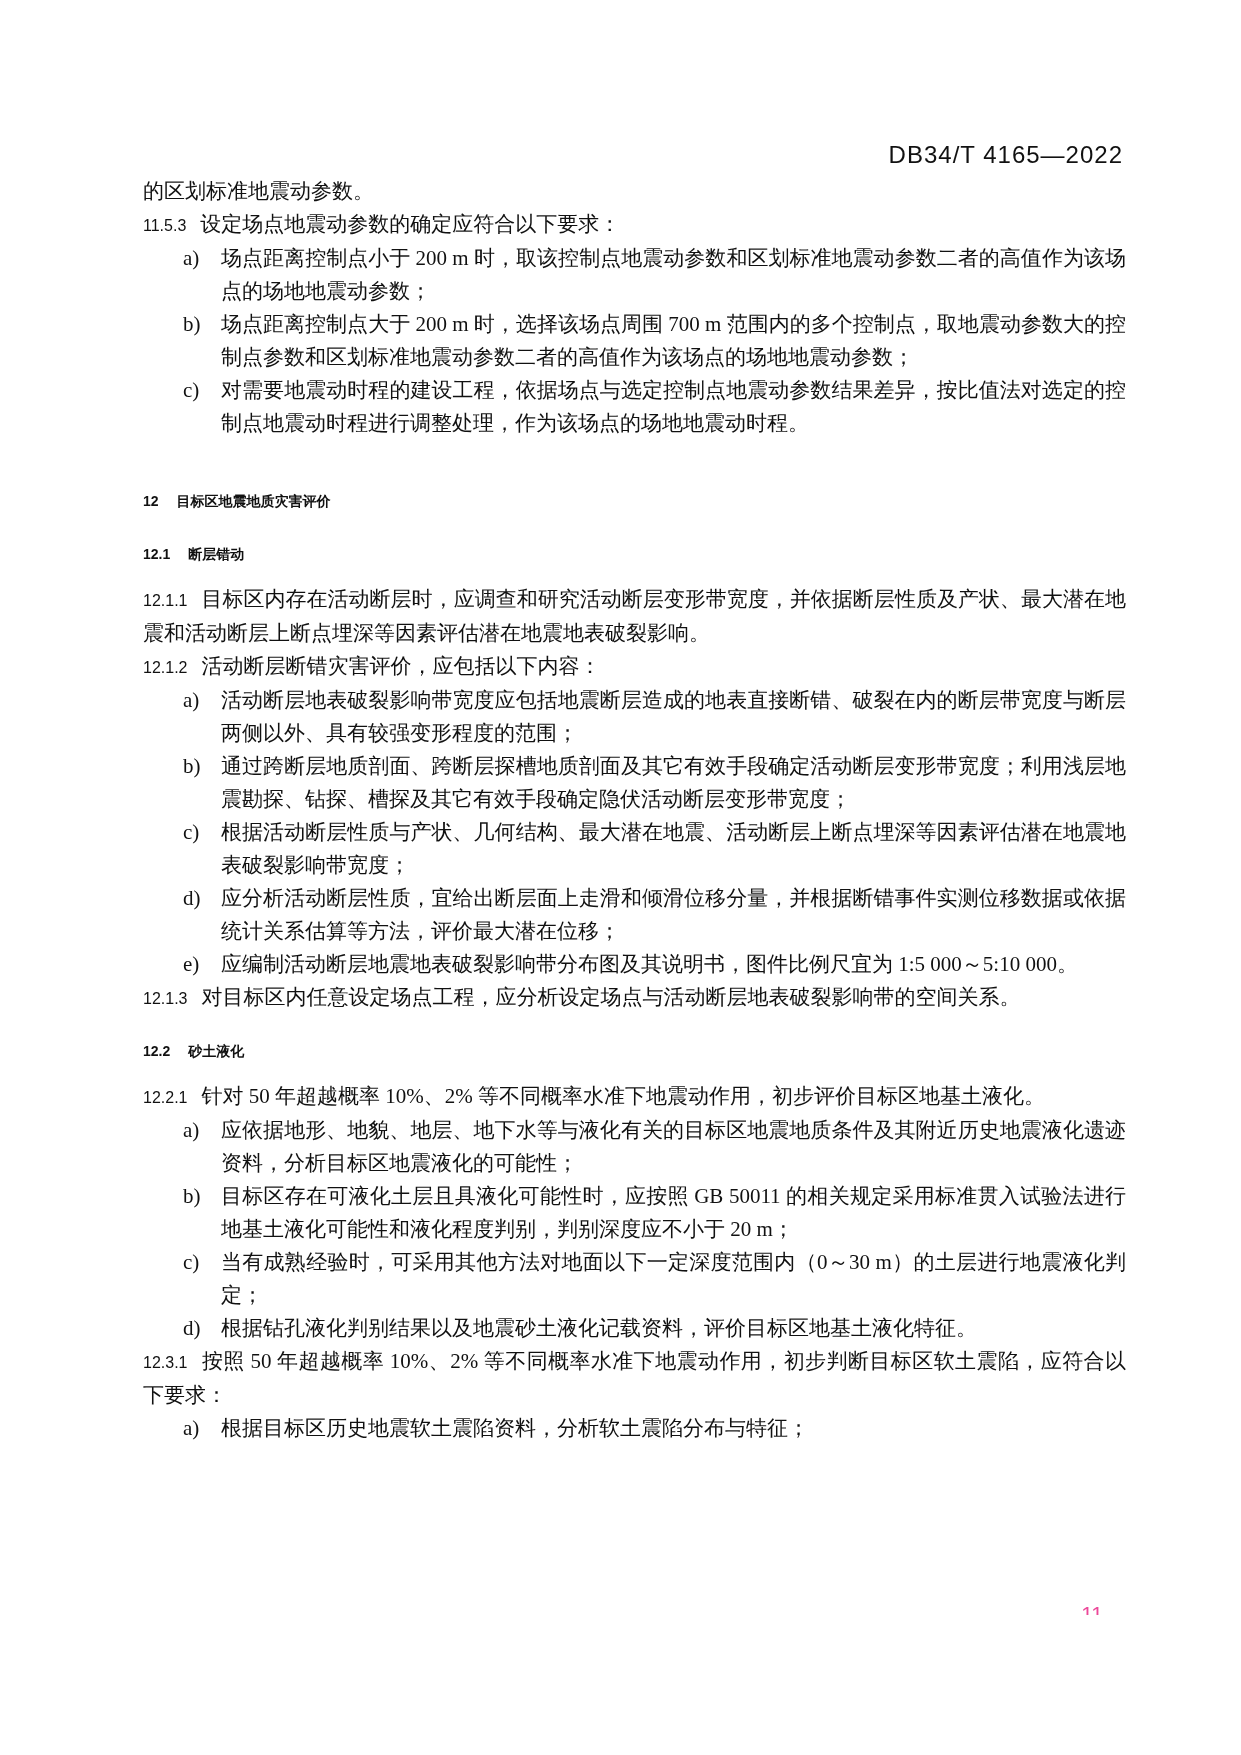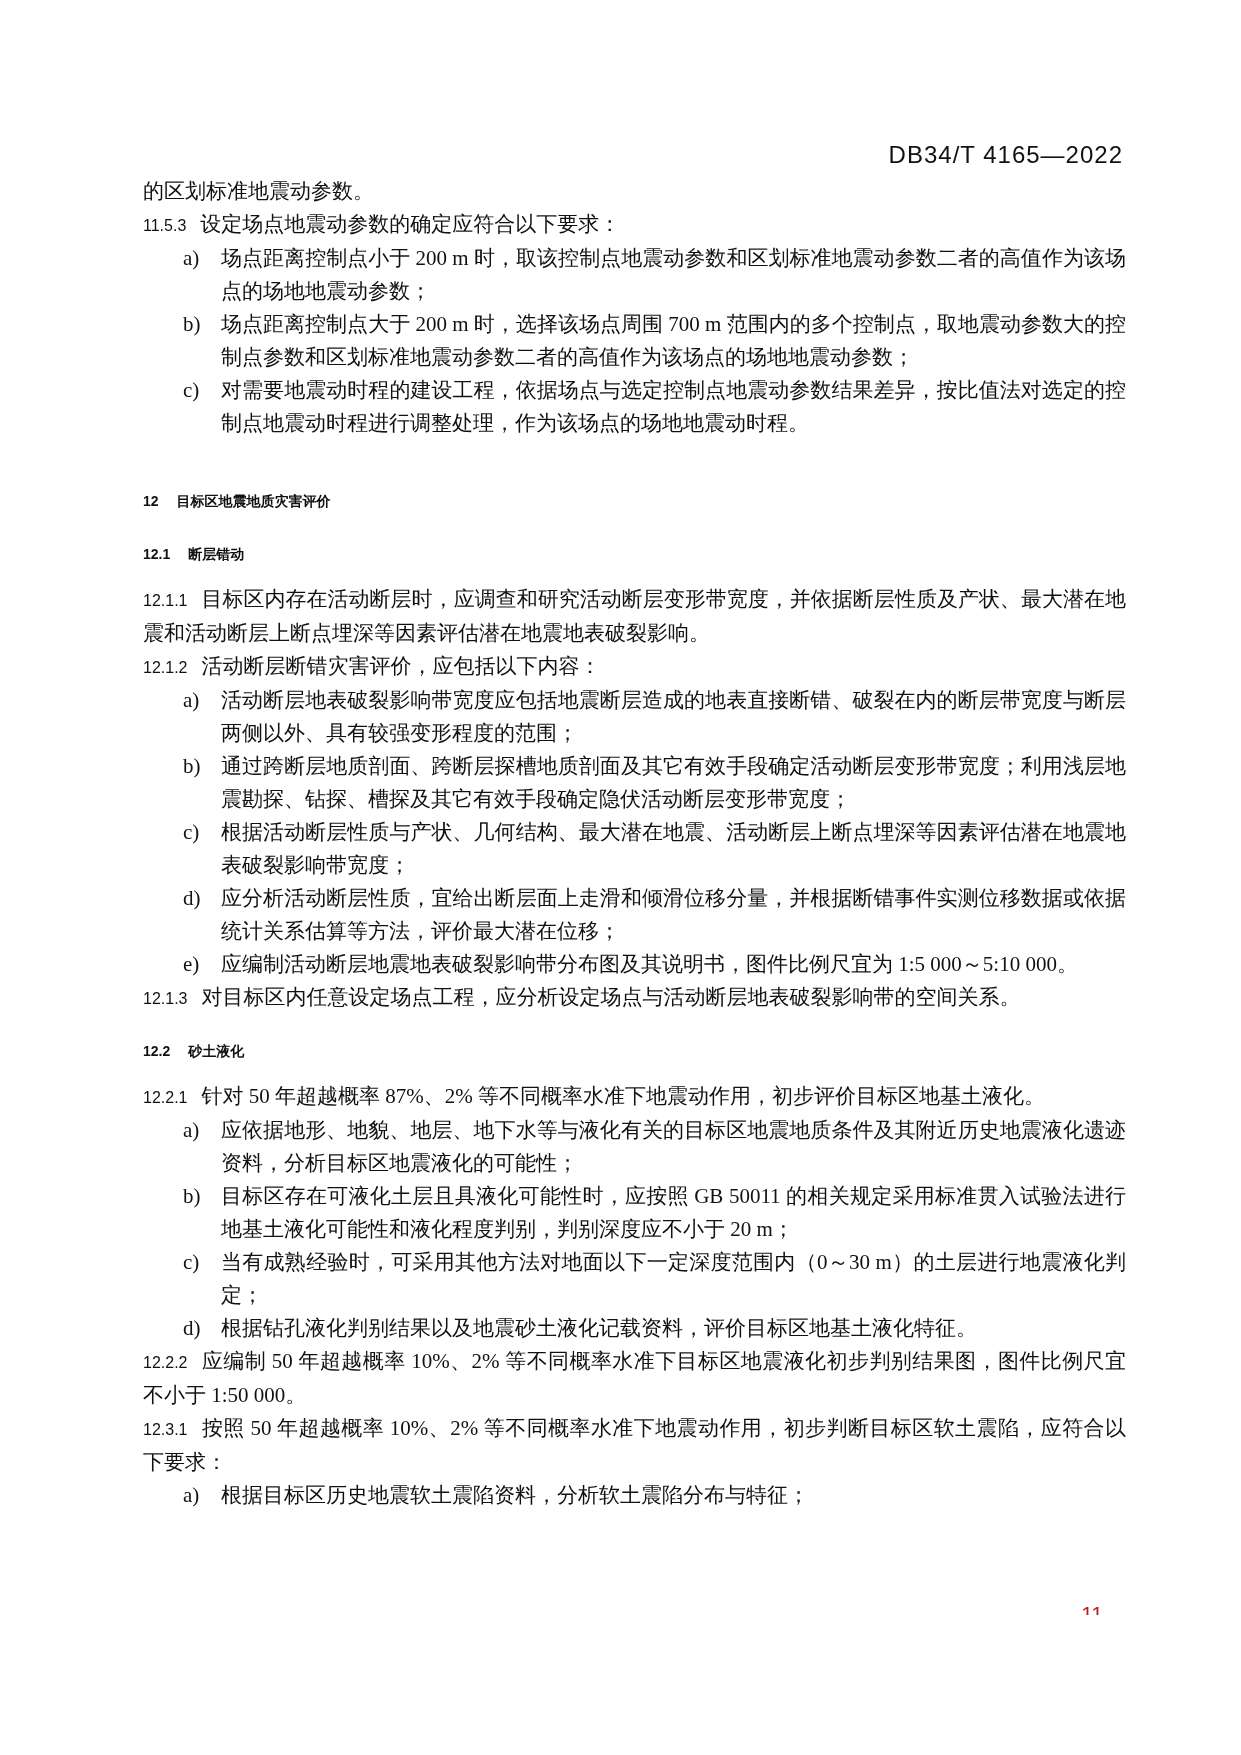--- a/index.html
+++ b/index.html
@@ -56,21 +56,21 @@
     position:absolute;
     left:40px;
     top:0;
   }
   .page-number {
     position:absolute;
     top:1602px;
     right:138px;
     font-family:"Liberation Sans","DejaVu Sans",sans-serif;
     font-size:21px;
-    color:#b91c1c;
+    color:#ec4899;
   }
 </style>
 </head>
 <body>
 
 <div class="page">
   <div class="header-code">DB34/T 4165—2022</div>
 
   <div class="content">
       <p class="b-body"><span>的区划标准地震动参数。</span></p>
@@ -82,24 +82,23 @@
       <p class="heading b-sub"><span class="num">12.1</span><span>断层错动</span></p>
       <p class="b-clause"><span class="num">12.1.1</span><span>目标区内存在活动断层时，应调查和研究活动断层变形带宽度，并依据断层性质及产状、最大潜在地震和活动断层上断点埋深等因素评估潜在地震地表破裂影响。</span></p>
       <p class="b-clause"><span class="num">12.1.2</span><span>活动断层断错灾害评价，应包括以下内容：</span></p>
       <p class="b-item list-item"><span class="marker">a)</span><span>活动断层地表破裂影响带宽度应包括地震断层造成的地表直接断错、破裂在内的断层带宽度与断层两侧以外、具有较强变形程度的范围；</span></p>
       <p class="b-item list-item"><span class="marker">b)</span><span>通过跨断层地质剖面、跨断层探槽地质剖面及其它有效手段确定活动断层变形带宽度；利用浅层地震勘探、钻探、槽探及其它有效手段确定隐伏活动断层变形带宽度；</span></p>
       <p class="b-item list-item"><span class="marker">c)</span><span>根据活动断层性质与产状、几何结构、最大潜在地震、活动断层上断点埋深等因素评估潜在地震地表破裂影响带宽度；</span></p>
       <p class="b-item list-item"><span class="marker">d)</span><span>应分析活动断层性质，宜给出断层面上走滑和倾滑位移分量，并根据断错事件实测位移数据或依据统计关系估算等方法，评价最大潜在位移；</span></p>
       <p class="b-item list-item"><span class="marker">e)</span><span>应编制活动断层地震地表破裂影响带分布图及其说明书，图件比例尺宜为 1:5 000～5:10 000。</span></p>
       <p class="b-clause"><span class="num">12.1.3</span><span>对目标区内任意设定场点工程，应分析设定场点与活动断层地表破裂影响带的空间关系。</span></p>
       <p class="heading b-sub"><span class="num">12.2</span><span>砂土液化</span></p>
-      <p class="b-clause"><span class="num">12.2.1</span><span>针对 50 年超越概率 87%、2% 等不同概率水准下地震动作用，初步评价目标区地基土液化。</span></p>
+      <p class="b-clause"><span class="num">12.2.1</span><span>针对 50 年超越概率 10%、2% 等不同概率水准下地震动作用，初步评价目标区地基土液化。</span></p>
       <p class="b-item list-item"><span class="marker">a)</span><span>应依据地形、地貌、地层、地下水等与液化有关的目标区地震地质条件及其附近历史地震液化遗迹资料，分析目标区地震液化的可能性；</span></p>
       <p class="b-item list-item"><span class="marker">b)</span><span>目标区存在可液化土层且具液化可能性时，应按照 GB 50011 的相关规定采用标准贯入试验法进行地基土液化可能性和液化程度判别，判别深度应不小于 20 m；</span></p>
       <p class="b-item list-item"><span class="marker">c)</span><span>当有成熟经验时，可采用其他方法对地面以下一定深度范围内（0～30 m）的土层进行地震液化判定；</span></p>
       <p class="b-item list-item"><span class="marker">d)</span><span>根据钻孔液化判别结果以及地震砂土液化记载资料，评价目标区地基土液化特征。</span></p>
-      <p class="b-clause"><span class="num">12.2.2</span><span>应编制 50 年超越概率 10%、2% 等不同概率水准下目标区地震液化初步判别结果图，图件比例尺宜不小于 1:50 000。</span></p>
       <p class="b-clause"><span class="num">12.3.1</span><span>按照 50 年超越概率 10%、2% 等不同概率水准下地震动作用，初步判断目标区软土震陷，应符合以下要求：</span></p>
       <p class="b-item list-item"><span class="marker">a)</span><span>根据目标区历史地震软土震陷资料，分析软土震陷分布与特征；</span></p>
     </div>
 
   <div class="page-number">11</div>
 </div>
 
 </body></html>

